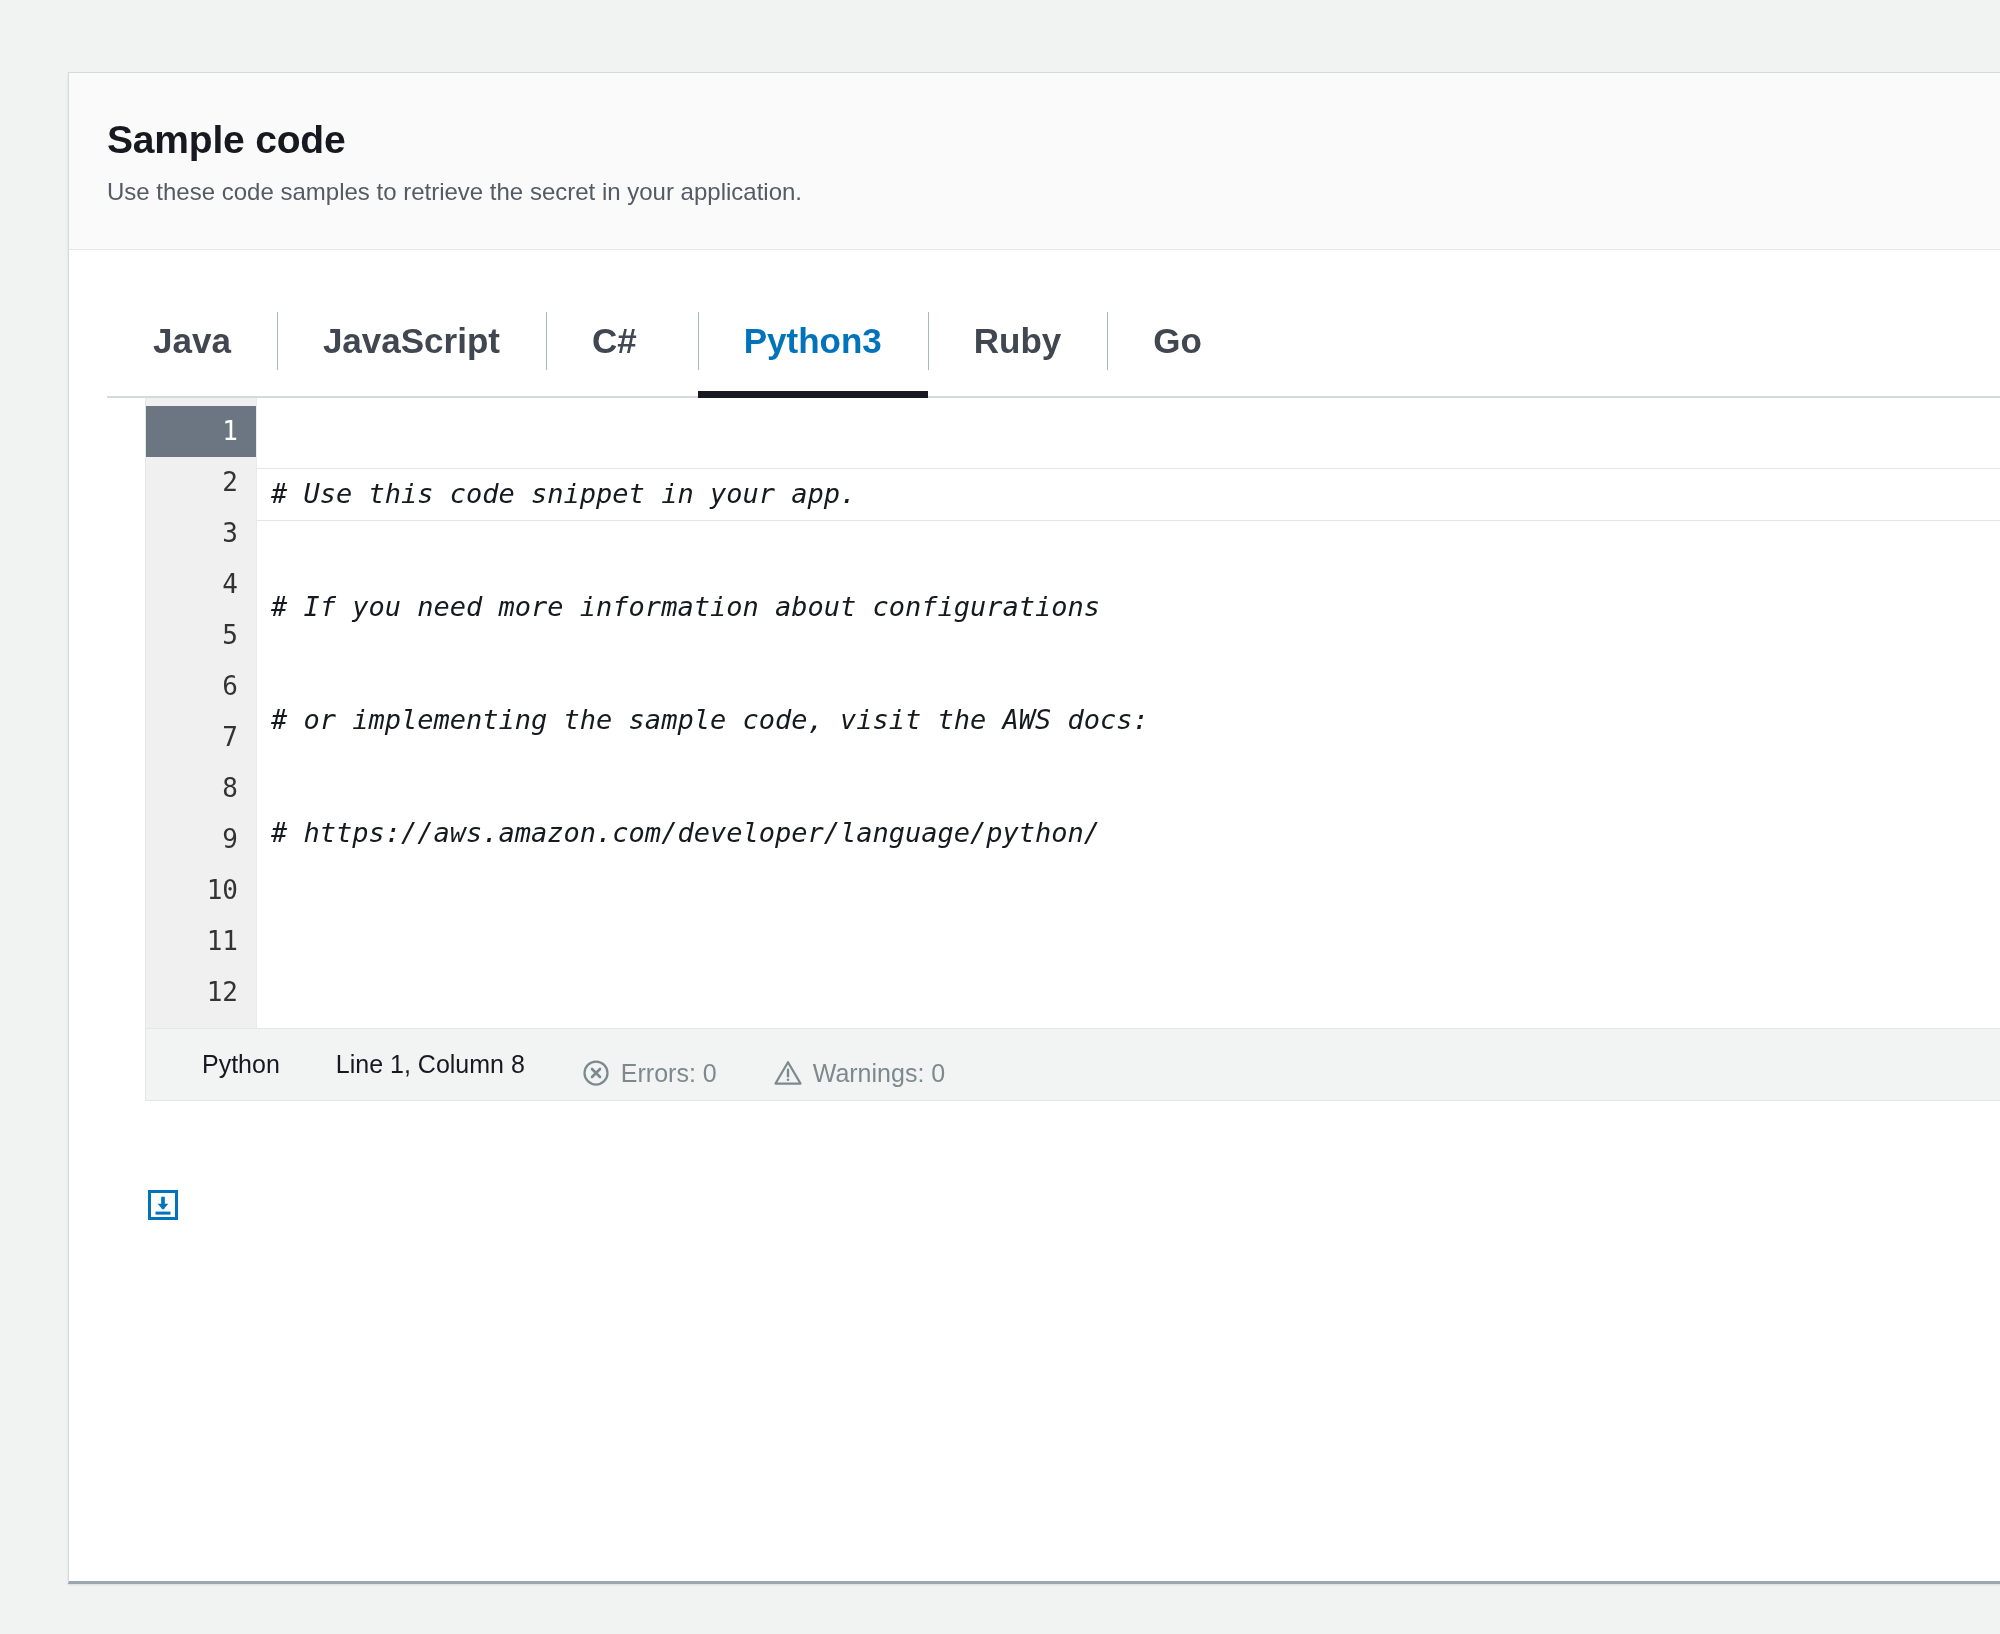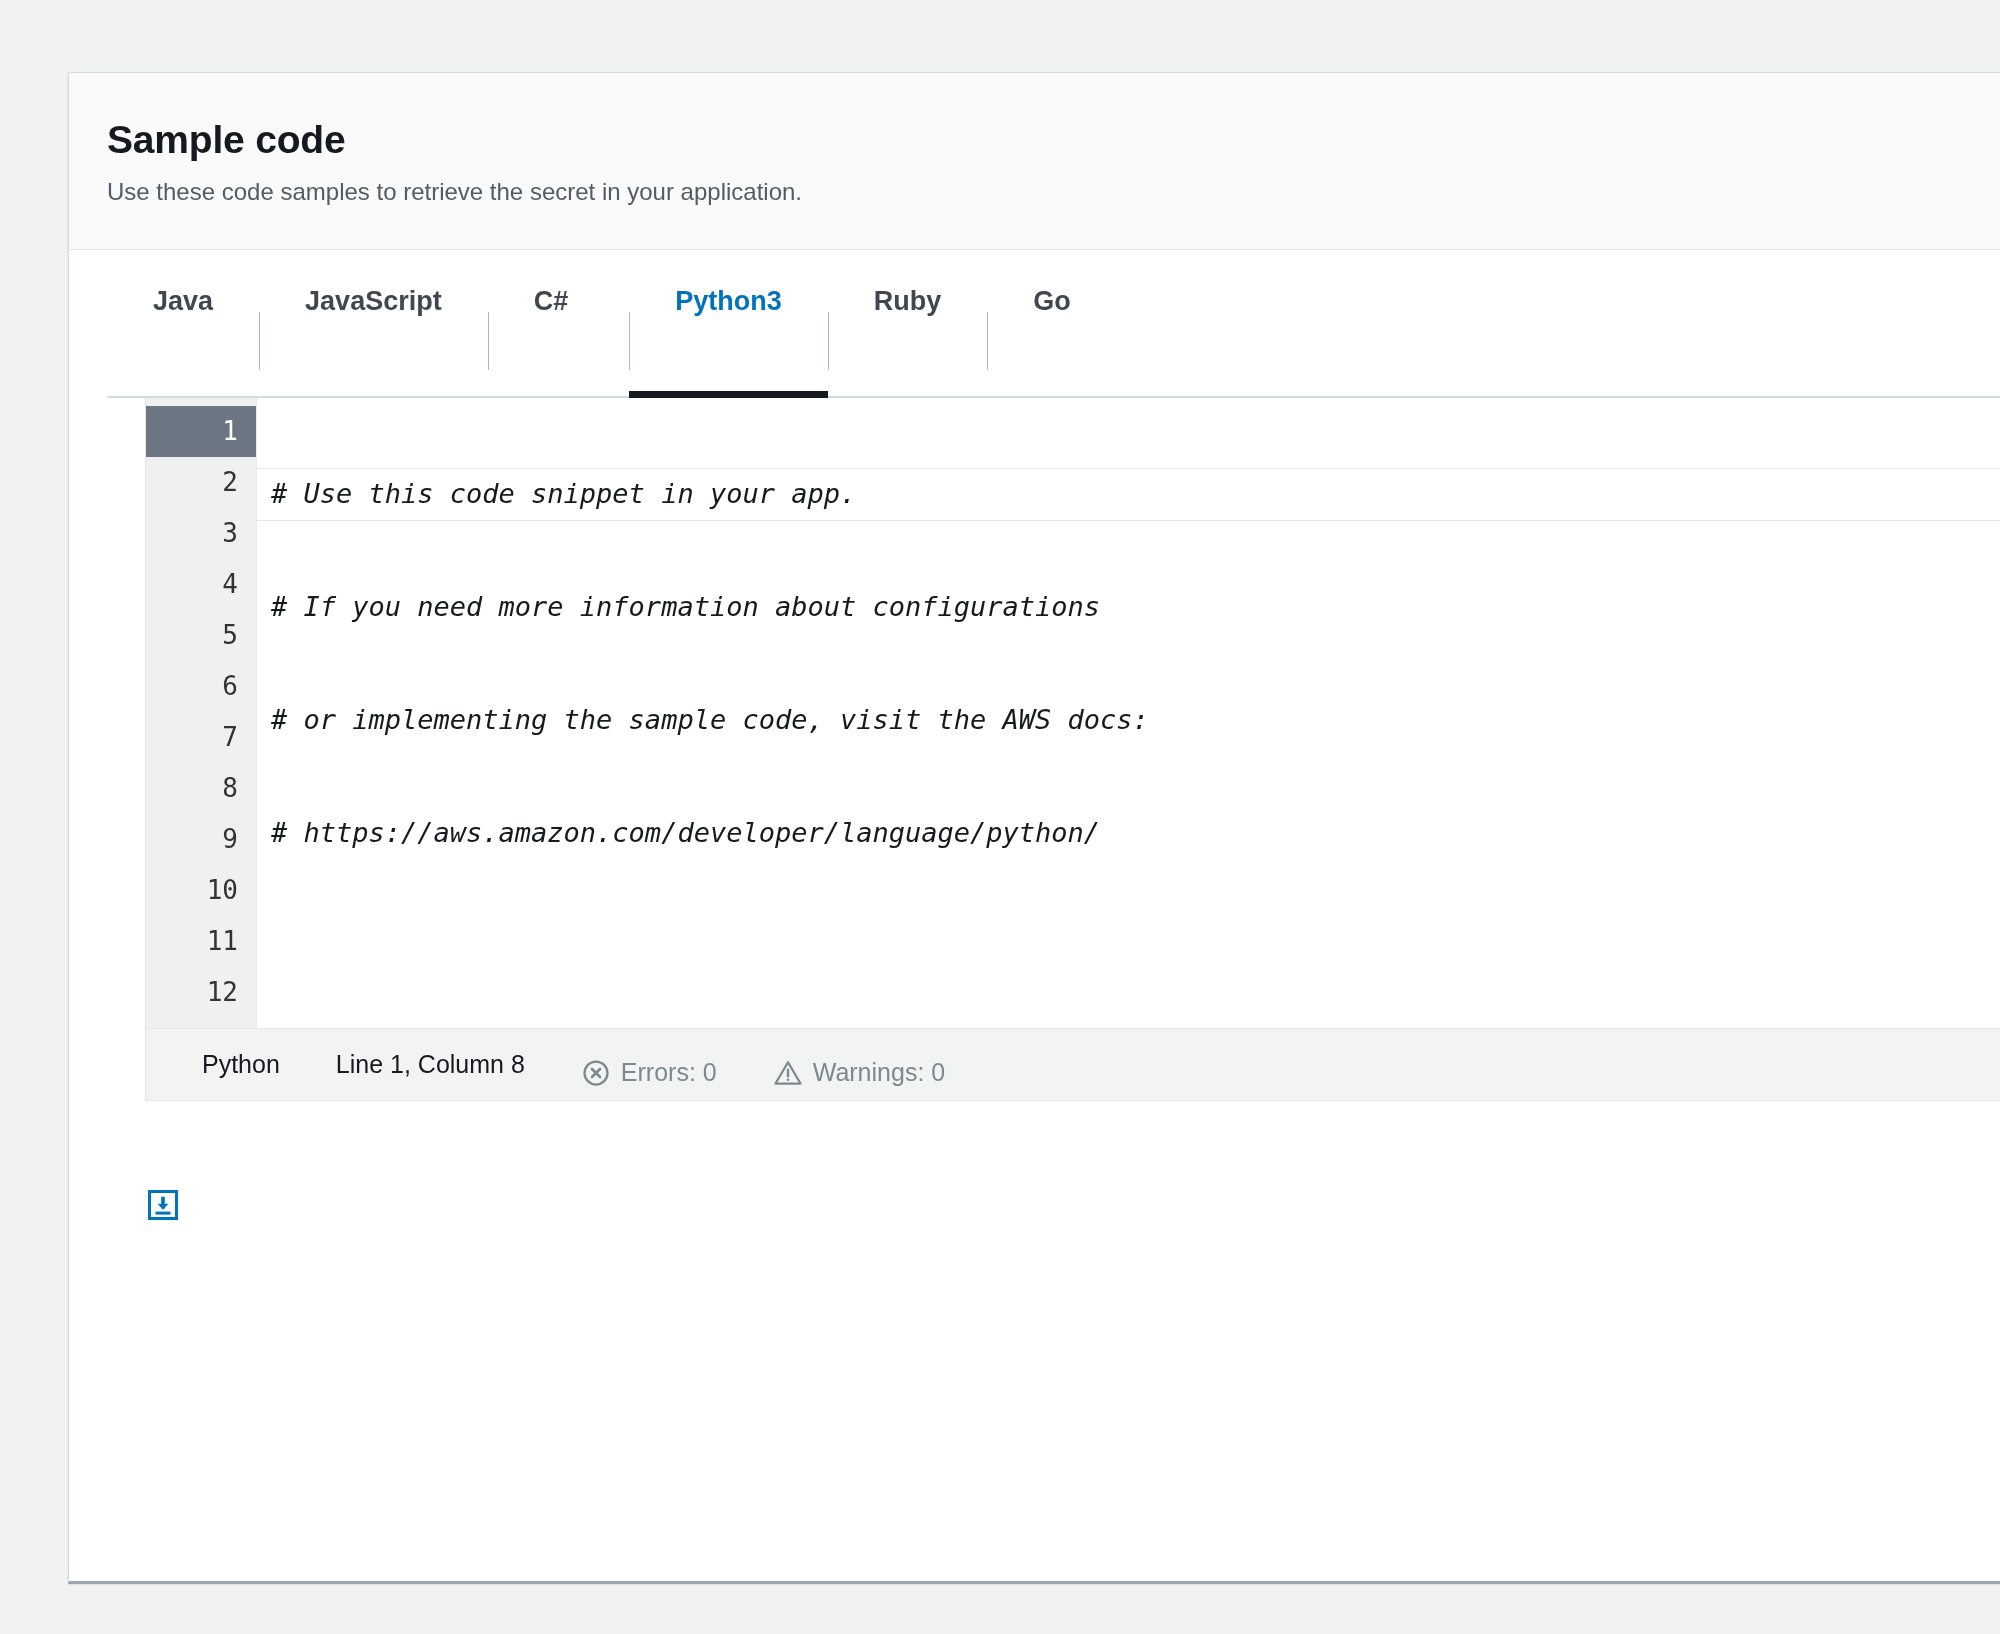--- a/index.html
+++ b/index.html
@@ -58,23 +58,24 @@
   .tabs {
     display: flex;
     align-items: stretch;
     border-bottom: 2px solid #d5dbdb;
     height: 110px;
     margin-top: 36px;
   }
   .tab {
     position: relative;
     display: flex;
+    align-items: center;
     justify-content: center;
     padding: 0 46px;
-    font-size: 27px;
+    font-size: 35px;
     font-weight: bold;
     color: #414750;
     cursor: pointer;
     box-sizing: border-box;
     user-select: none;
   }
   .tab + .tab::before {
     content: "";
     position: absolute;
     left: 0;
@@ -171,21 +172,21 @@
     align-items: center;
     height: 72px;
     background: #f2f3f3;
     border-top: 1px solid #e4e7e7;
     padding-left: 56px;
     box-sizing: border-box;
     font-size: 25px;
   }
   .status-item {
     display: flex;
-    align-items: flex-start;
+    align-items: flex-end;
     color: #16191f;
     margin-right: 56px;
     white-space: nowrap;
   }
   .status-item.muted {
     color: #7d8a8d;
     margin-top: 17px;
   }
   .status-icon {
     display: inline-flex;

